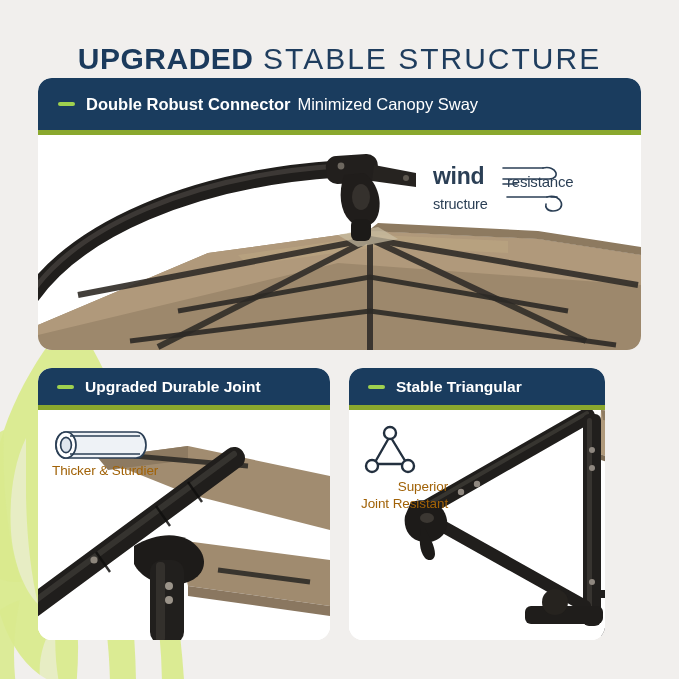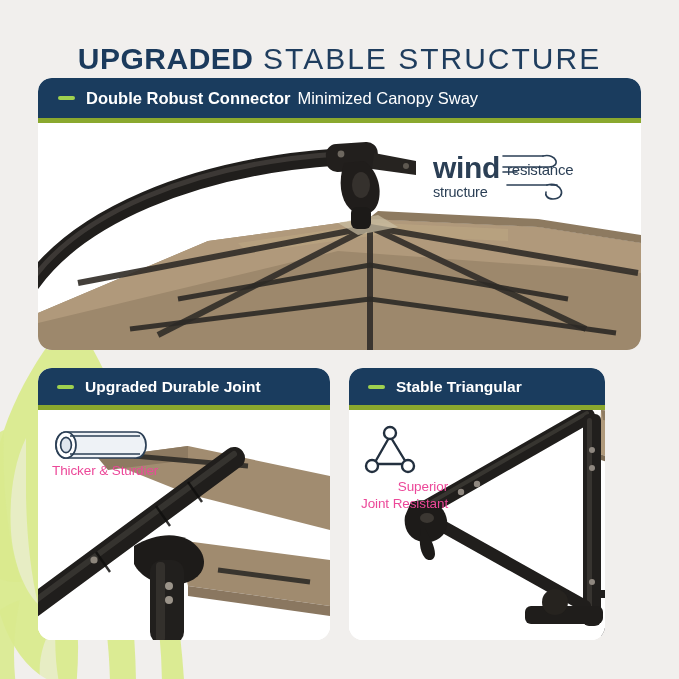--- a/index.html
+++ b/index.html
@@ -43,38 +43,38 @@
     background:#9fd14f;
     margin-right:11px;flex:none;
   }
   .head-strong{font-weight:bold;}
   .head-light{font-weight:normal;margin-left:7px;}
   .green-rule{height:5px;background:#8aa82e;}
   .photo{position:relative;width:100%;background:#fff;overflow:hidden;}
 
   
   #panel-top{left:38px;top:78px;width:603px;height:272px;}
-  #panel-top .panel-head{height:40px;padding:0 0 0 20px;font-size:16.5px;}
+  #panel-top .panel-head{height:52px;padding:0 0 0 20px;font-size:16.5px;}
   #panel-top .photo{height:227px;}
 
   #panel-joint{left:38px;top:368px;width:292px;height:272px;}
   #panel-tri{left:349px;top:368px;width:256px;height:272px;}
   #panel-joint .panel-head,#panel-tri .panel-head{height:37px;padding:0 0 0 19px;font-size:15.5px;}
   #panel-joint .photo,#panel-tri .photo{height:230px;}
 
   
   .wind-lockup{position:absolute;right:18px;top:22px;width:190px;height:62px;color:#2b3f55;}
-  .wind-word{font-size:30px;font-weight:bold;letter-spacing:-0.3px;line-height:1;}
+  .wind-word{font-size:23px;font-weight:bold;letter-spacing:-0.3px;line-height:1;}
   .wind-sub{font-size:14.5px;letter-spacing:-0.2px;line-height:1;}
   .wr-res{position:absolute;left:74px;top:17px;font-size:15px;letter-spacing:-0.2px;}
   .wr-structure{position:absolute;left:0px;top:40px;}
   .wr-wind{position:absolute;left:0px;top:8px;}
 
   
-  .anno{position:absolute;color:#ec4899;}
+  .anno{position:absolute;color:#a16207;}
   .anno-label{font-size:13.5px;line-height:1.28;letter-spacing:-0.1px;white-space:nowrap;}
   #anno-thicker{left:14px;top:18px;}
   #anno-superior{left:12px;top:14px;text-align:right;}
 
   svg{display:block;}
 </style>
 </head>
 <body>
 
 <div class="stage">

